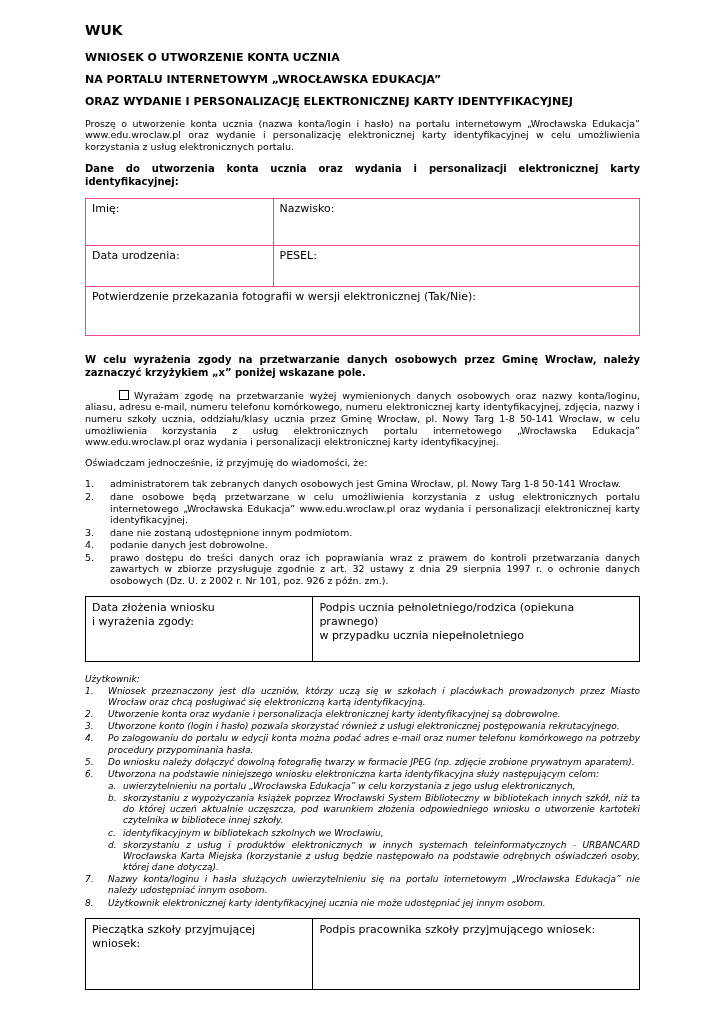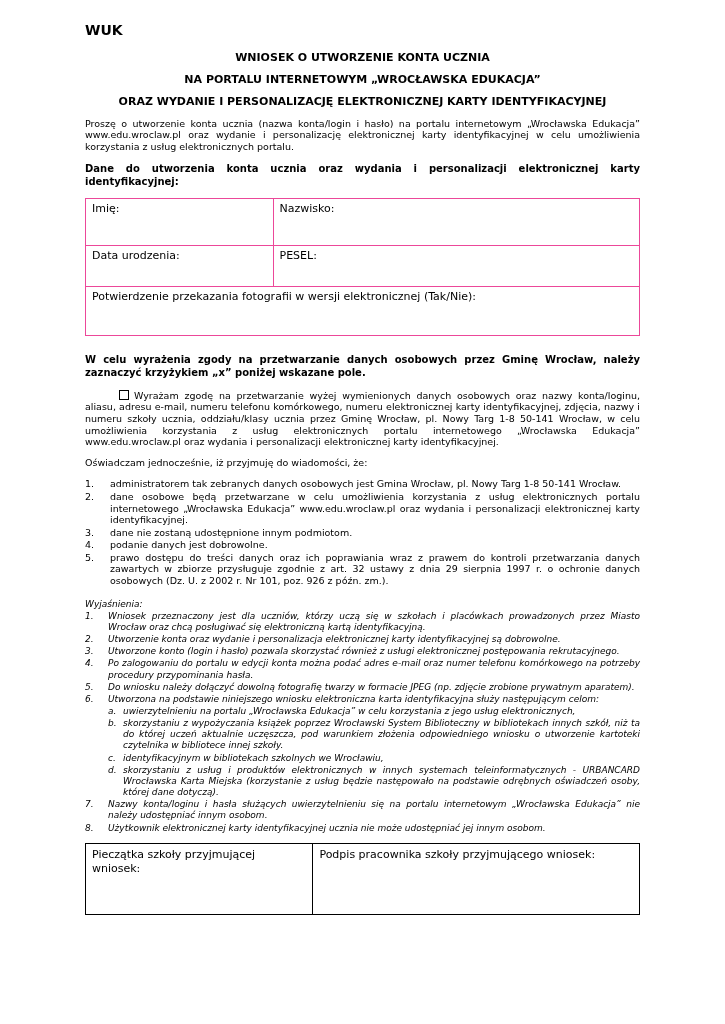--- a/index.html
+++ b/index.html
@@ -4,21 +4,21 @@
 <style>
   html,body{margin:0;padding:0;background:#fff}
   .page{
     width:725px;height:1024px;box-sizing:border-box;
     padding:22px 85px 16px 85px;
     background:#fff;color:#000;
     font-family:"DejaVu Sans","Liberation Sans",sans-serif;
     overflow:hidden;
   }
   .corner{font-size:14px;font-weight:bold}
-  .title-block{margin-top:13px;text-align:center}
+  .title-block{margin-top:13px;}
   .title-line{font-size:11px;font-weight:bold;margin-bottom:9px;line-height:1.2}
   .body{font-size:9.5px;line-height:1.22}
   .just{text-align:justify}
   .intro{margin-top:4px}
   .heading{font-size:10px;font-weight:bold;line-height:1.3;text-align:justify;margin-top:10px}
   table.form-table{width:100%;border-collapse:collapse;margin-top:3px;table-layout:fixed}
   table.form-table td{border:1px solid #ec4899;font-size:11px;padding:3px 6px;vertical-align:top;line-height:1.25}
   td.c1{width:31.5%}
   tr.row-a td{height:40px}
   tr.row-b td{height:34px}
@@ -112,23 +112,37 @@
     <div class="li">
       <span class="li-num">4.</span>
       <span class="li-txt">podanie danych jest dobrowolne.</span>
     </div>
     <div class="li">
       <span class="li-num">5.</span>
       <span class="li-txt">prawo dostępu do treści danych oraz ich poprawiania wraz z prawem do kontroli przetwarzania danych zawartych w zbiorze przysługuje zgodnie z art. 32 ustawy z dnia 29 sierpnia 1997 r. o ochronie danych osobowych (Dz. U. z 2002 r. Nr 101, poz. 926 z późn. zm.).</span>
     </div>
   </div>
 
+  <table class="sig-table">
+    <tbody>
+        <tr class="sig-row">
+      <td class="sig-left">
+        <span style="display:block">Data złożenia wniosku</span>
+        <span style="display:block">i wyrażenia zgody:</span>
+      </td>
+      <td>
+        <span style="display:block">Podpis ucznia pełnoletniego/rodzica (opiekuna prawnego)</span>
+        <span style="display:block">w przypadku ucznia niepełnoletniego</span>
+      </td>
+    </tr>
+  </tbody>
+    </table>
 
   <div class="ex ex-block">
-    <div>Wyjaśnienia:</div>
+    <div>Użytkownik:</div>
 
     <div class="xli">
       <span class="xnum">1.</span>
       <span class="xtxt">Wniosek przeznaczony jest dla uczniów, którzy uczą się w szkołach i placówkach prowadzonych przez Miasto Wrocław oraz chcą posługiwać się elektroniczną kartą identyfikacyjną.</span>
     </div>
     <div class="xli">
       <span class="xnum">2.</span>
       <span class="xtxt">Utworzenie konta oraz wydanie i personalizacja elektronicznej karty identyfikacyjnej są dobrowolne.</span>
     </div>
     <div class="xli">

